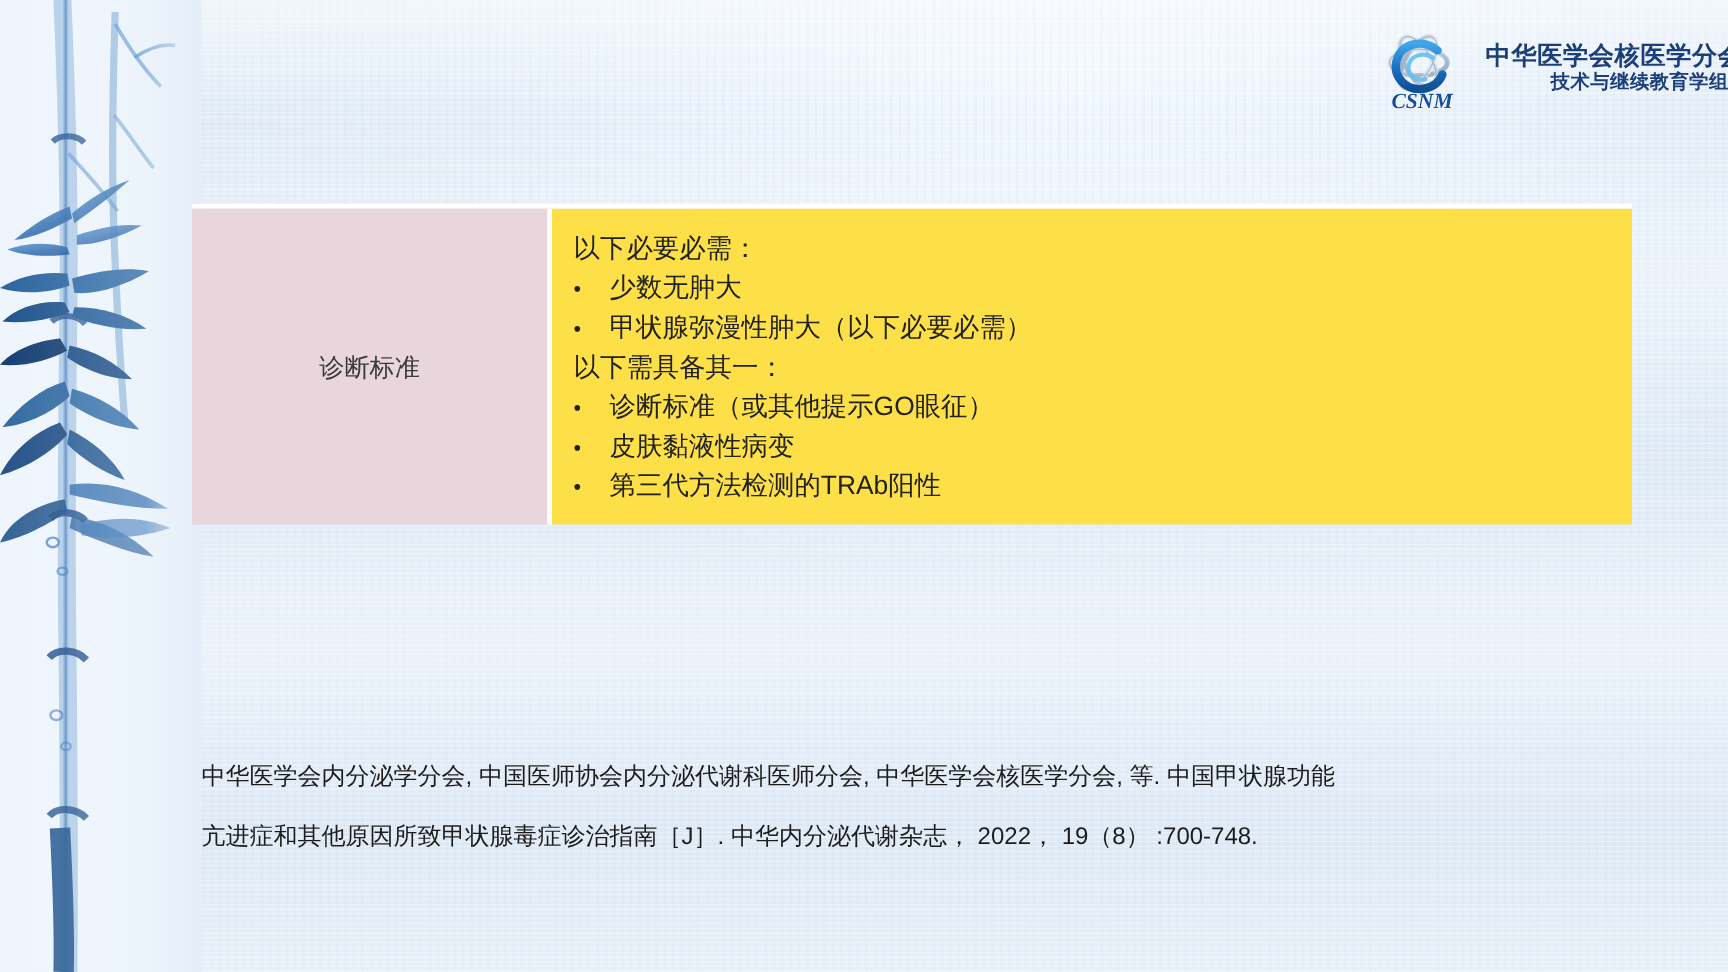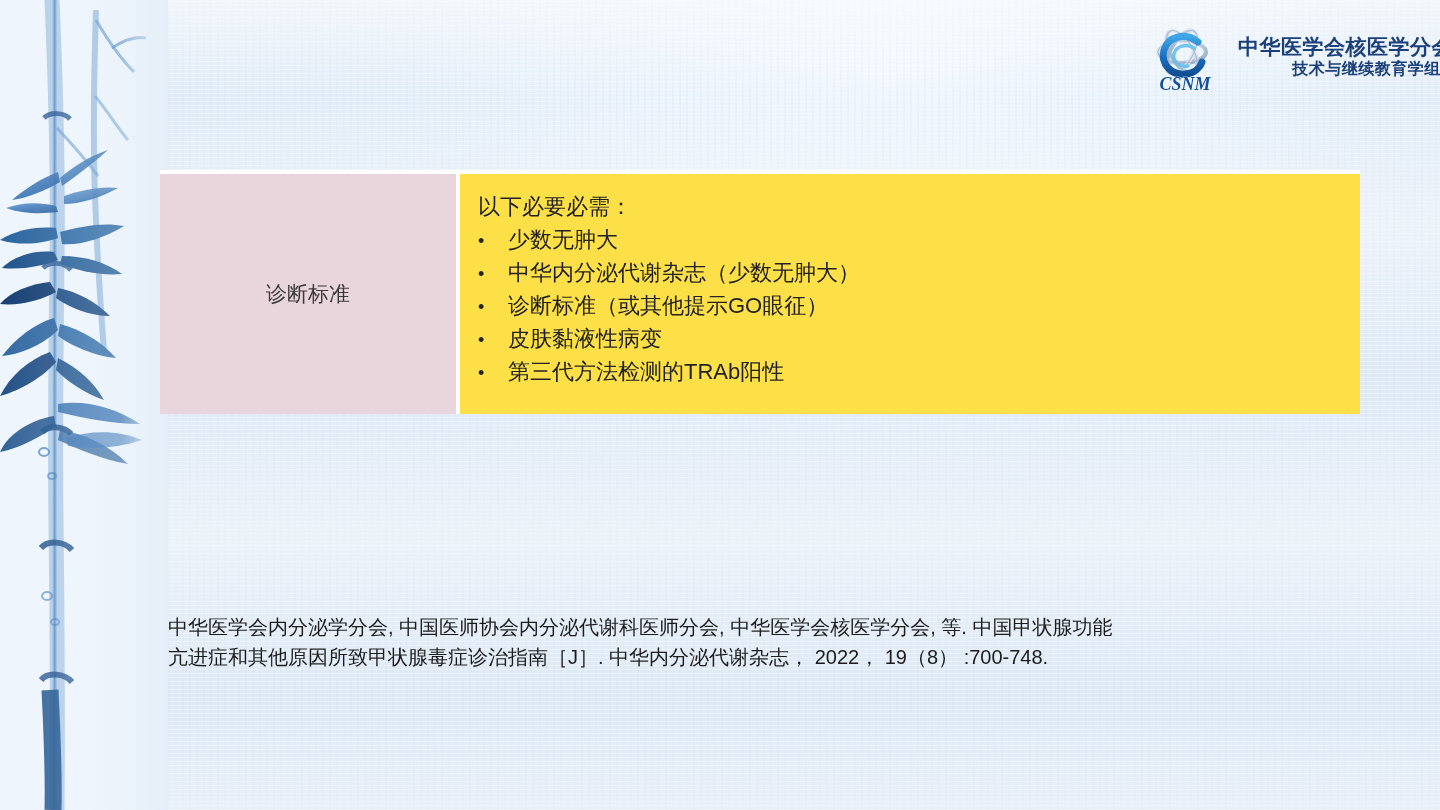--- a/index.html
+++ b/index.html
@@ -167,21 +167,21 @@
   
   #citation {
     position: absolute;
     left: 168px;
     top: 612px;
     width: 1180px;
     font-size: 20px;
     color: #1c1c1c;
     line-height: 1.52;
   }
-  .cite-line { white-space: pre; }
+  .cite-line { white-space: pre; margin-top: 20px; }
 </style>
 </head>
 <body>
 
 <div id="slide">
 
   <div id="bamboo-strip">
     <svg viewBox="0 0 168 810" xmlns="http://www.w3.org/2000/svg" aria-hidden="true">
       <defs>
         <linearGradient id="inkA" x1="0" y1="0" x2="1" y2="1">
@@ -311,23 +311,24 @@
 
         <div class="crit-heading">以下必要必需：</div>
 
         <div class="crit-item">
           <span class="crit-bullet">•</span>
           <span class="crit-text">少数无肿大</span>
         </div>
 
         <div class="crit-item">
           <span class="crit-bullet">•</span>
-          <span class="crit-text">中华内分泌代谢杂志（少数无肿大）</span>
-        </div>
-
+          <span class="crit-text">甲状腺弥漫性肿大（以下必要必需）</span>
+        </div>
+
+        <div class="crit-heading">以下需具备其一：</div>
 
         <div class="crit-item">
           <span class="crit-bullet">•</span>
           <span class="crit-text">诊断标准（或其他提示GO眼征）</span>
         </div>
 
         <div class="crit-item">
           <span class="crit-bullet">•</span>
           <span class="crit-text">皮肤黏液性病变</span>
         </div>

